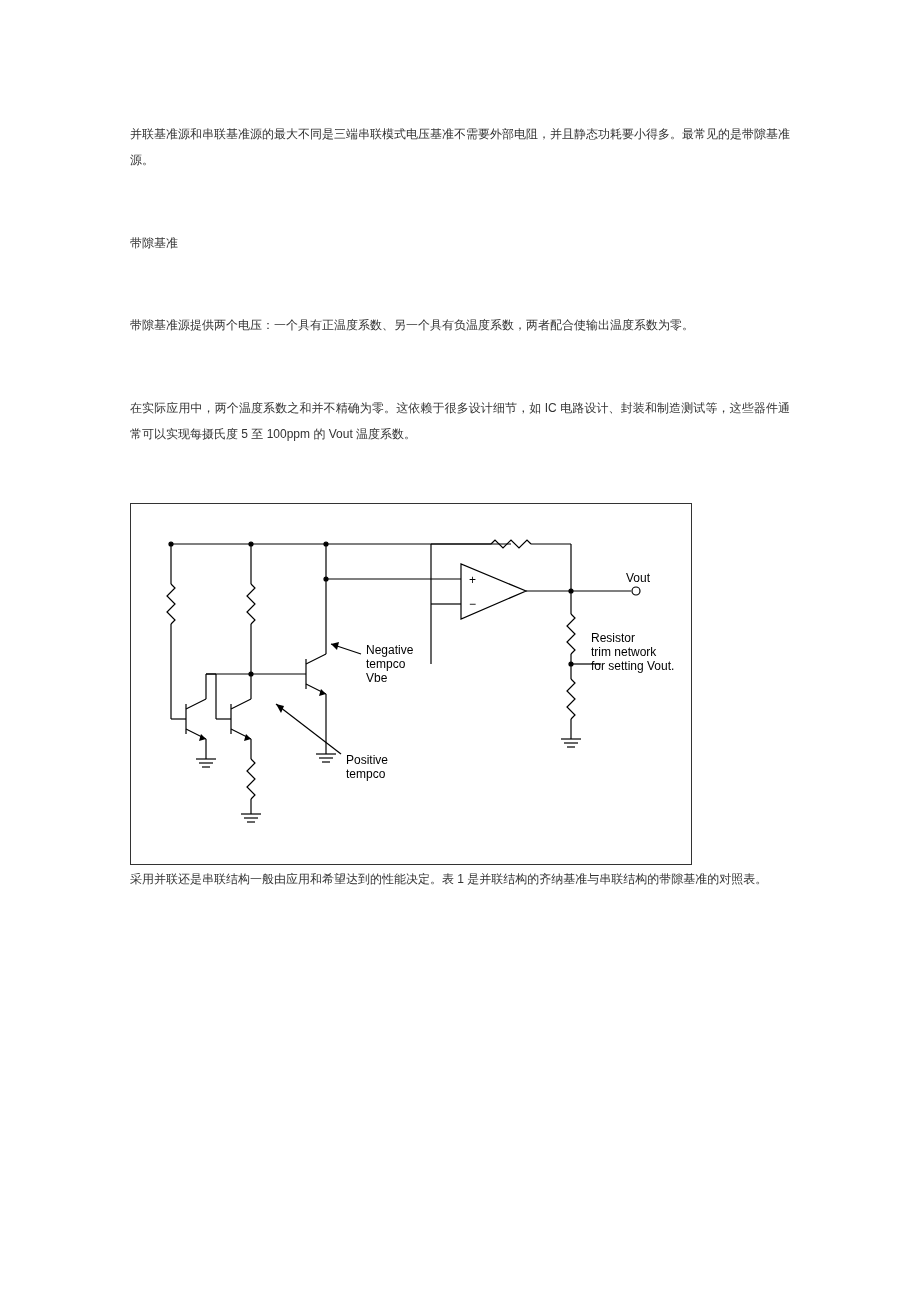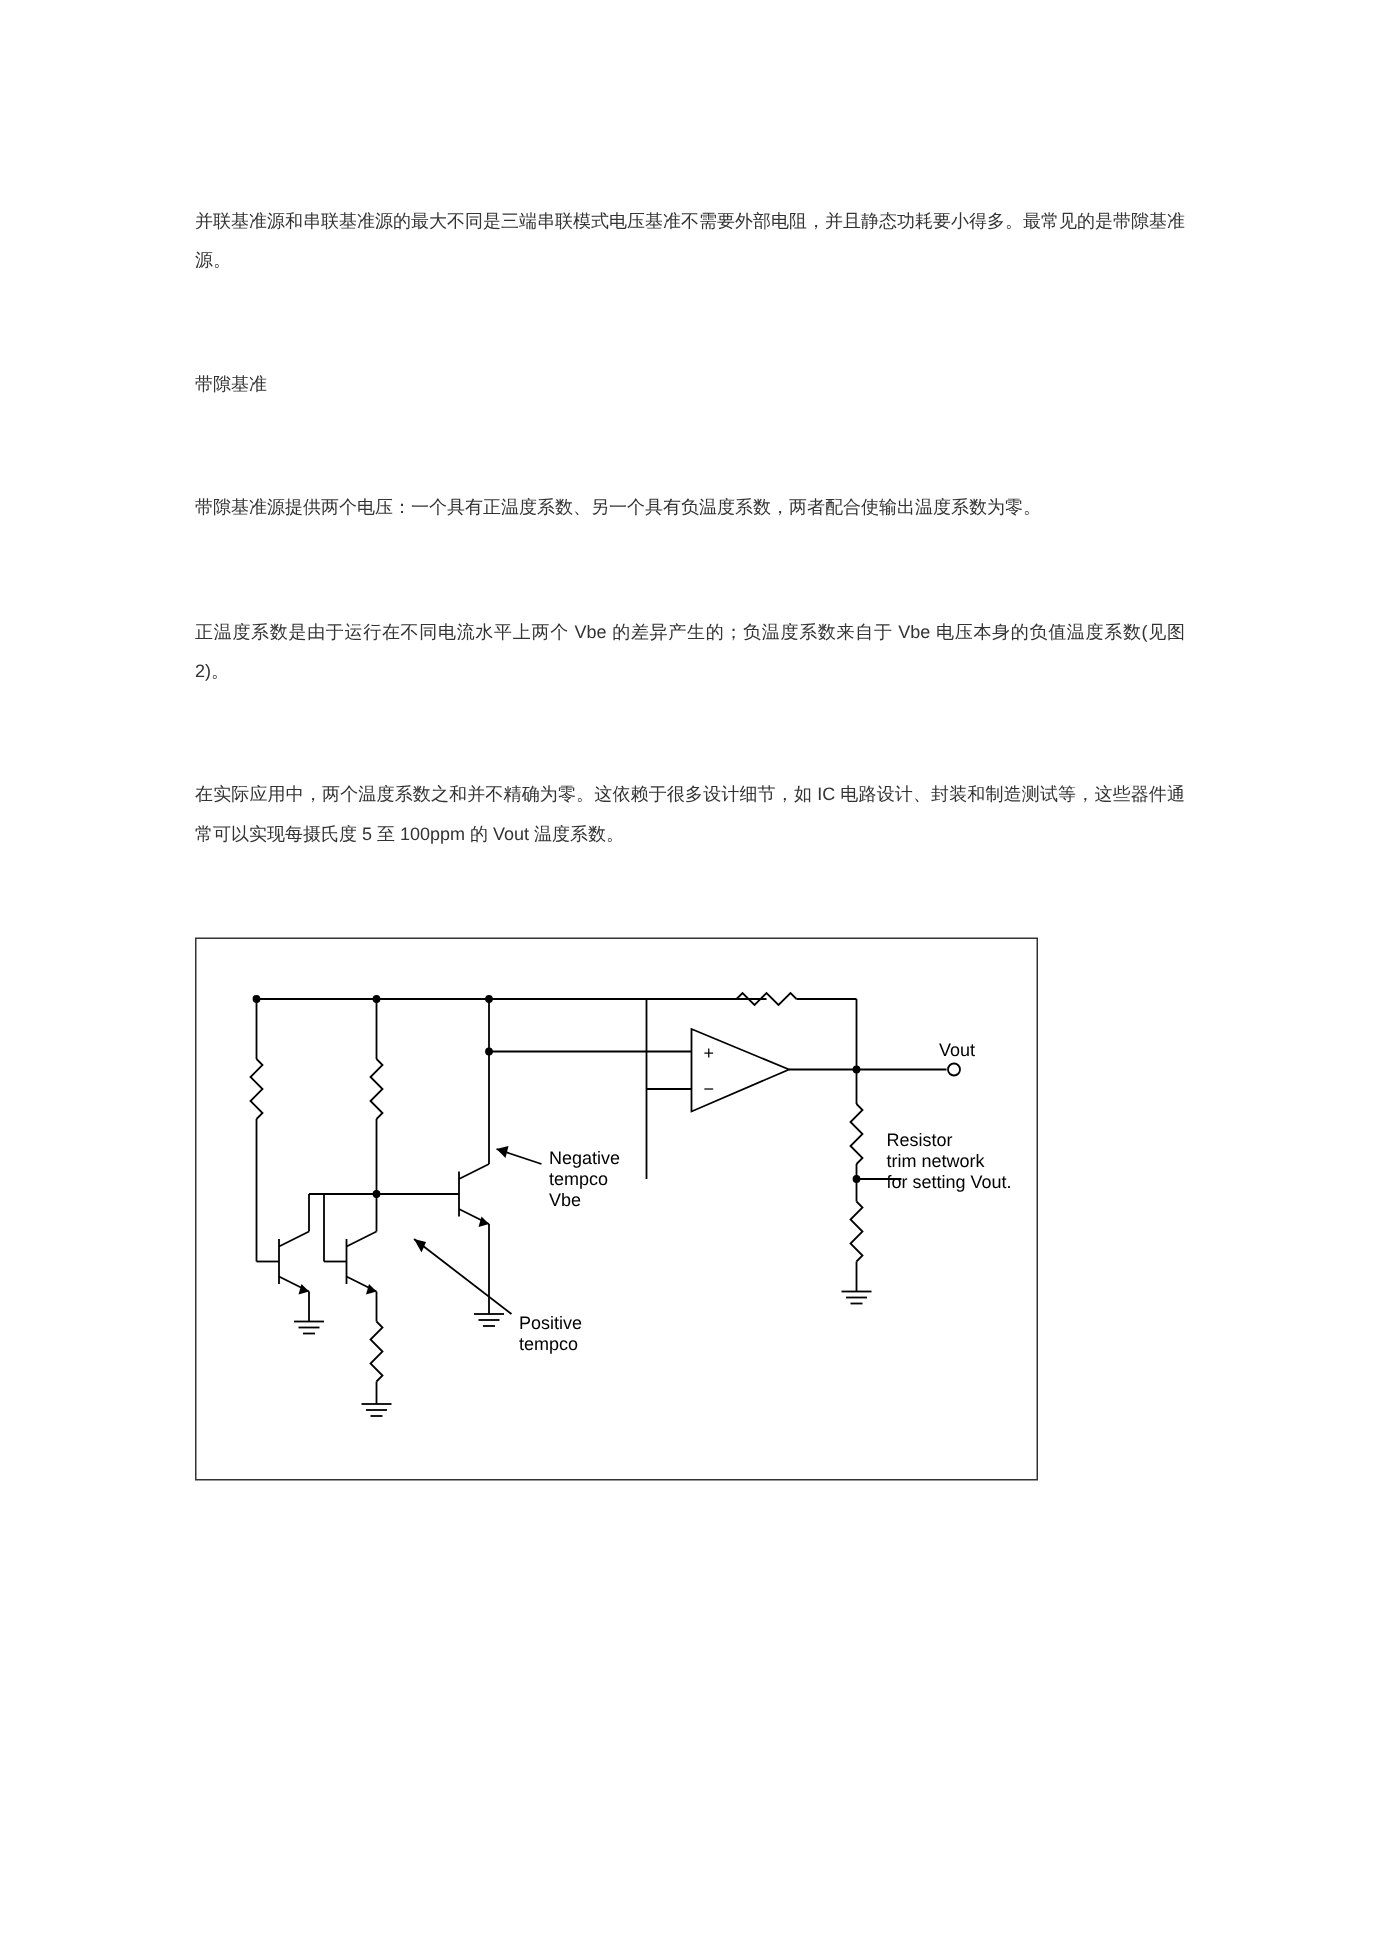--- a/index.html
+++ b/index.html
@@ -10,21 +10,21 @@
     font-size: 12px;
     color: #333;
     width: 920px;
   }
   .page {
     padding: 120px 130px 80px 130px;
     box-sizing: border-box;
   }
   .para {
     line-height: 2.2;
-    margin: 14px 0 56px 0;
+    margin: 1px 0 56px 0;
     text-align: justify;
   }
   .heading {
     margin: 0 0 56px 0;
   }
   .caption {
     margin: 10px 0 56px 0;
   }
   .figure-box {
     border: 1px solid #333;
@@ -47,21 +47,20 @@
 <body>
 
 <div class="page">
 
   <p class="para">并联基准源和串联基准源的最大不同是三端串联模式电压基准不需要外部电阻，并且静态功耗要小得多。最常见的是带隙基准源。</p>
 
   <p class="para heading">带隙基准</p>
 
   <p class="para">带隙基准源提供两个电压：一个具有正温度系数、另一个具有负温度系数，两者配合使输出温度系数为零。</p>
 
-  <p class="para">正温度系数是由于运行在不同电流水平上两个 Vbe 的差异产生的；负温度系数来自于 Vbe 电压本身的负值温度系数(见图 2)。</p>
 
   <p class="para">在实际应用中，两个温度系数之和并不精确为零。这依赖于很多设计细节，如 IC 电路设计、封装和制造测试等，这些器件通常可以实现每摄氏度 5 至 100ppm 的 Vout 温度系数。</p>
 
   <div class="figure-box">
     <svg viewBox="0 0 560 360">
       <g stroke="#000" stroke-width="1.2" fill="none">
 
         <line x1="40" y1="40" x2="380" y2="40"></line>
 
         <line x1="40" y1="40" x2="40" y2="80"></line>
@@ -182,15 +181,16 @@
 
       <text x="460" y="138" class="fig-label">
         <tspan x="460" dy="0">Resistor</tspan>
         <tspan x="460" dy="14">trim network</tspan>
         <tspan x="460" dy="14">for setting Vout.</tspan>
       </text>
     </svg>
   </div>
 
 
+  <p class="para">采用并联还是串联结构一般由应用和希望达到的性能决定。表 1 是并联结构的齐纳基准与串联结构的带隙基准的对照表。</p>
 
 
 </div>
 
 </body></html>

